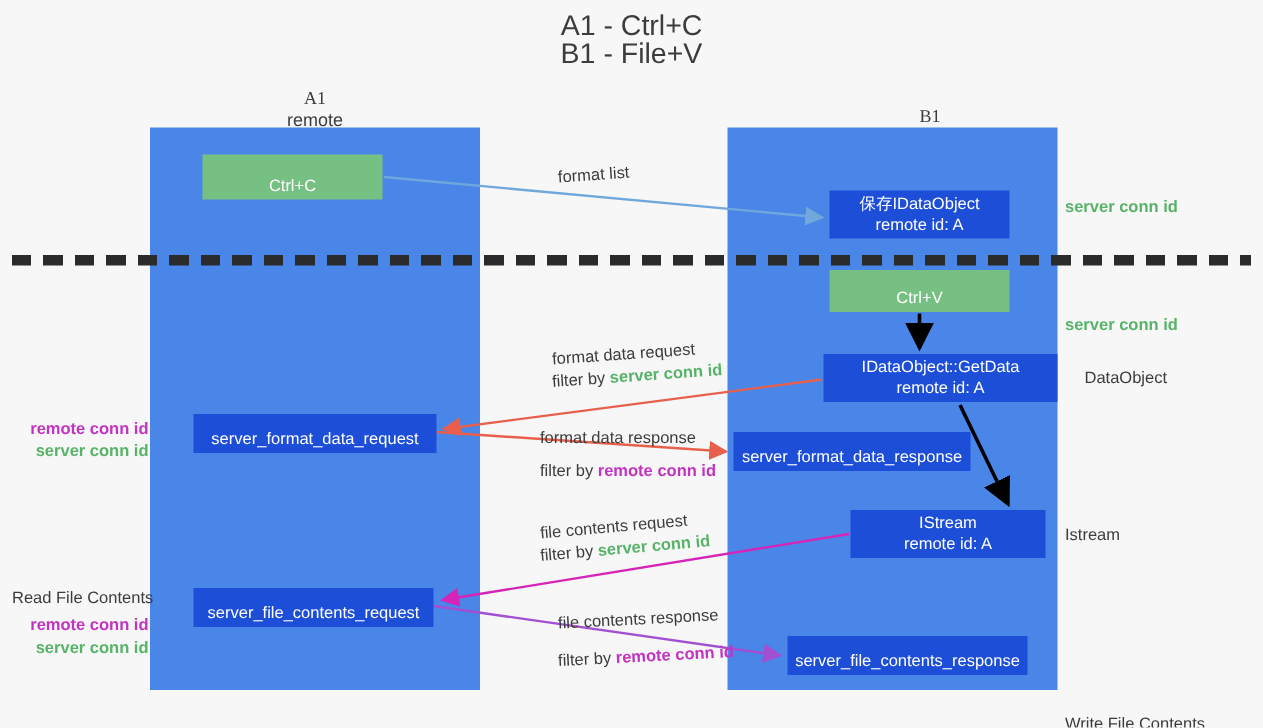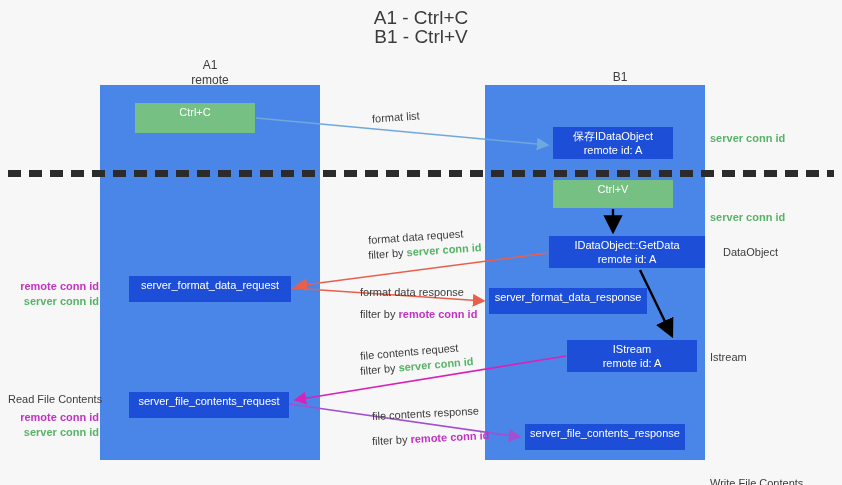--- a/index.html
+++ b/index.html
@@ -35,21 +35,21 @@
 
   
   .col-header {
     text-align: center;
     font-size: 12px;
     line-height: 15px;
     color: #3c3c3c;
   }
   #col-header-a1 { left: 130px; top: 58px; width: 160px; }
   #col-header-b1 { left: 540px; top: 70px; width: 160px; }
-  .col-header .ch-title { display: block; }
+  .col-header .ch-title { display: block; font-family: Liberation Serif, serif; }
   .col-header .ch-sub { display: block; }
 
   
   .lane {
     background: #4a86e8;
   }
   #lane-a1 { left: 100px; top: 85px; width: 220px; height: 375px; }
   #lane-b1 { left: 485px; top: 85px; width: 220px; height: 375px; }
 
   
@@ -62,21 +62,21 @@
       rgba(0,0,0,0) 13px, rgba(0,0,0,0) 21px
     );
   }
 
   
   .box {
     box-sizing: border-box;
     display: flex;
     flex-direction: column;
     align-items: center;
-    justify-content: flex-start;
+    justify-content: flex-end;
     color: #ffffff;
     font-size: 11px;
     line-height: 14px;
     text-align: center;
     padding: 2px 4px;
   }
   .box.orange { background: #1d4ed8; }
   .box.green  { background: #76c083; }
   .box .l2 { display: block; }
 
@@ -145,21 +145,21 @@
     pointer-events: none;
   }
 </style>
 </head>
 <body>
 
 <div id="stage">
 
   <div id="title-block" class="abs">
     <div>A1 - Ctrl+C</div>
-    <div>B1 - Ctrl+V</div>
+    <div>B1 - File+V</div>
   </div>
 
   <div id="col-header-a1" class="abs col-header">
     <span class="ch-title">A1</span>
     <span class="ch-sub">remote</span>
   </div>
   <div id="col-header-b1" class="abs col-header">
     <span class="ch-title">B1</span>
     <span class="ch-sub">connection</span>
   </div>

